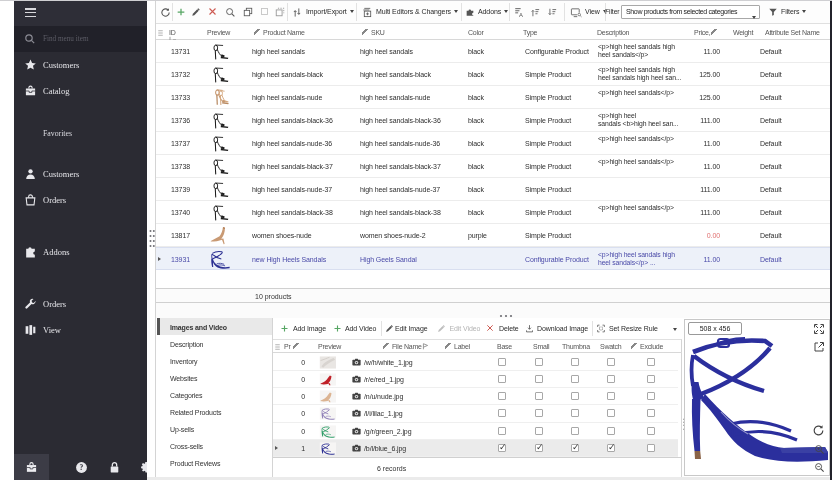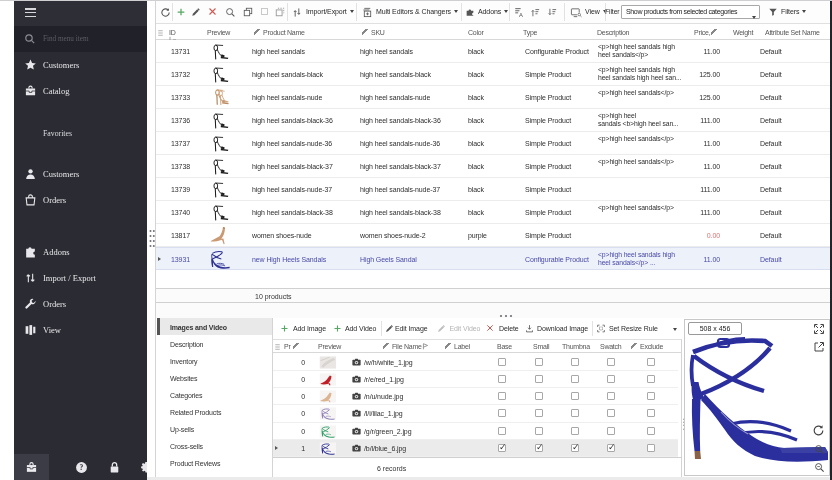--- a/index.html
+++ b/index.html
@@ -224,27 +224,20 @@
           <path d="M8.5 8V6a3.5 3.5 0 0 1 7 0v2" fill="none" stroke="#e8e8ec" stroke-width="2"></path>
         </svg>
         <span class="lbl">Orders</span>
       </div>
   <div class="mi" style="top:239px">
         <svg class="ic" viewBox="0 0 24 24">
           <path d="M4 8h4a3 3 0 1 1 6 0h6v5a3 3 0 1 0 0 6v5H4z" fill="#e8e8ec" transform="translate(0,-2)"></path>
         </svg>
         <span class="lbl">Addons</span>
       </div>
-  <div class="mi" style="top:265px">
-        <svg class="ic" viewBox="0 0 24 24">
-          <path d="M8 20V6M8 6L5 9M8 6l3 3" fill="none" stroke="#e8e8ec" stroke-width="2"></path>
-          <path d="M16 4v14M16 18l-3-3M16 18l3-3" fill="none" stroke="#e8e8ec" stroke-width="2"></path>
-        </svg>
-        <span class="lbl">Import / Export</span>
-      </div>
   <div class="mi" style="top:291px">
         <svg class="ic" viewBox="0 0 24 24">
           <path d="M21 7a5 5 0 0 1-7 5l-8 8a2 2 0 0 1-3-3l8-8a5 5 0 0 1 6.6-6.4L14 6l1 3 3 1 3.4-3.4c.4.7.6 1.5.6 2.4z" fill="#e8e8ec"></path>
         </svg>
         <span class="lbl">Orders</span>
       </div>
   <div class="mi" style="top:317px">
         <svg class="ic" viewBox="0 0 24 24">
           <rect x="3" y="5" width="5" height="14" fill="#e8e8ec"></rect>
           <rect x="10" y="3" width="5" height="18" fill="#e8e8ec"></rect>

